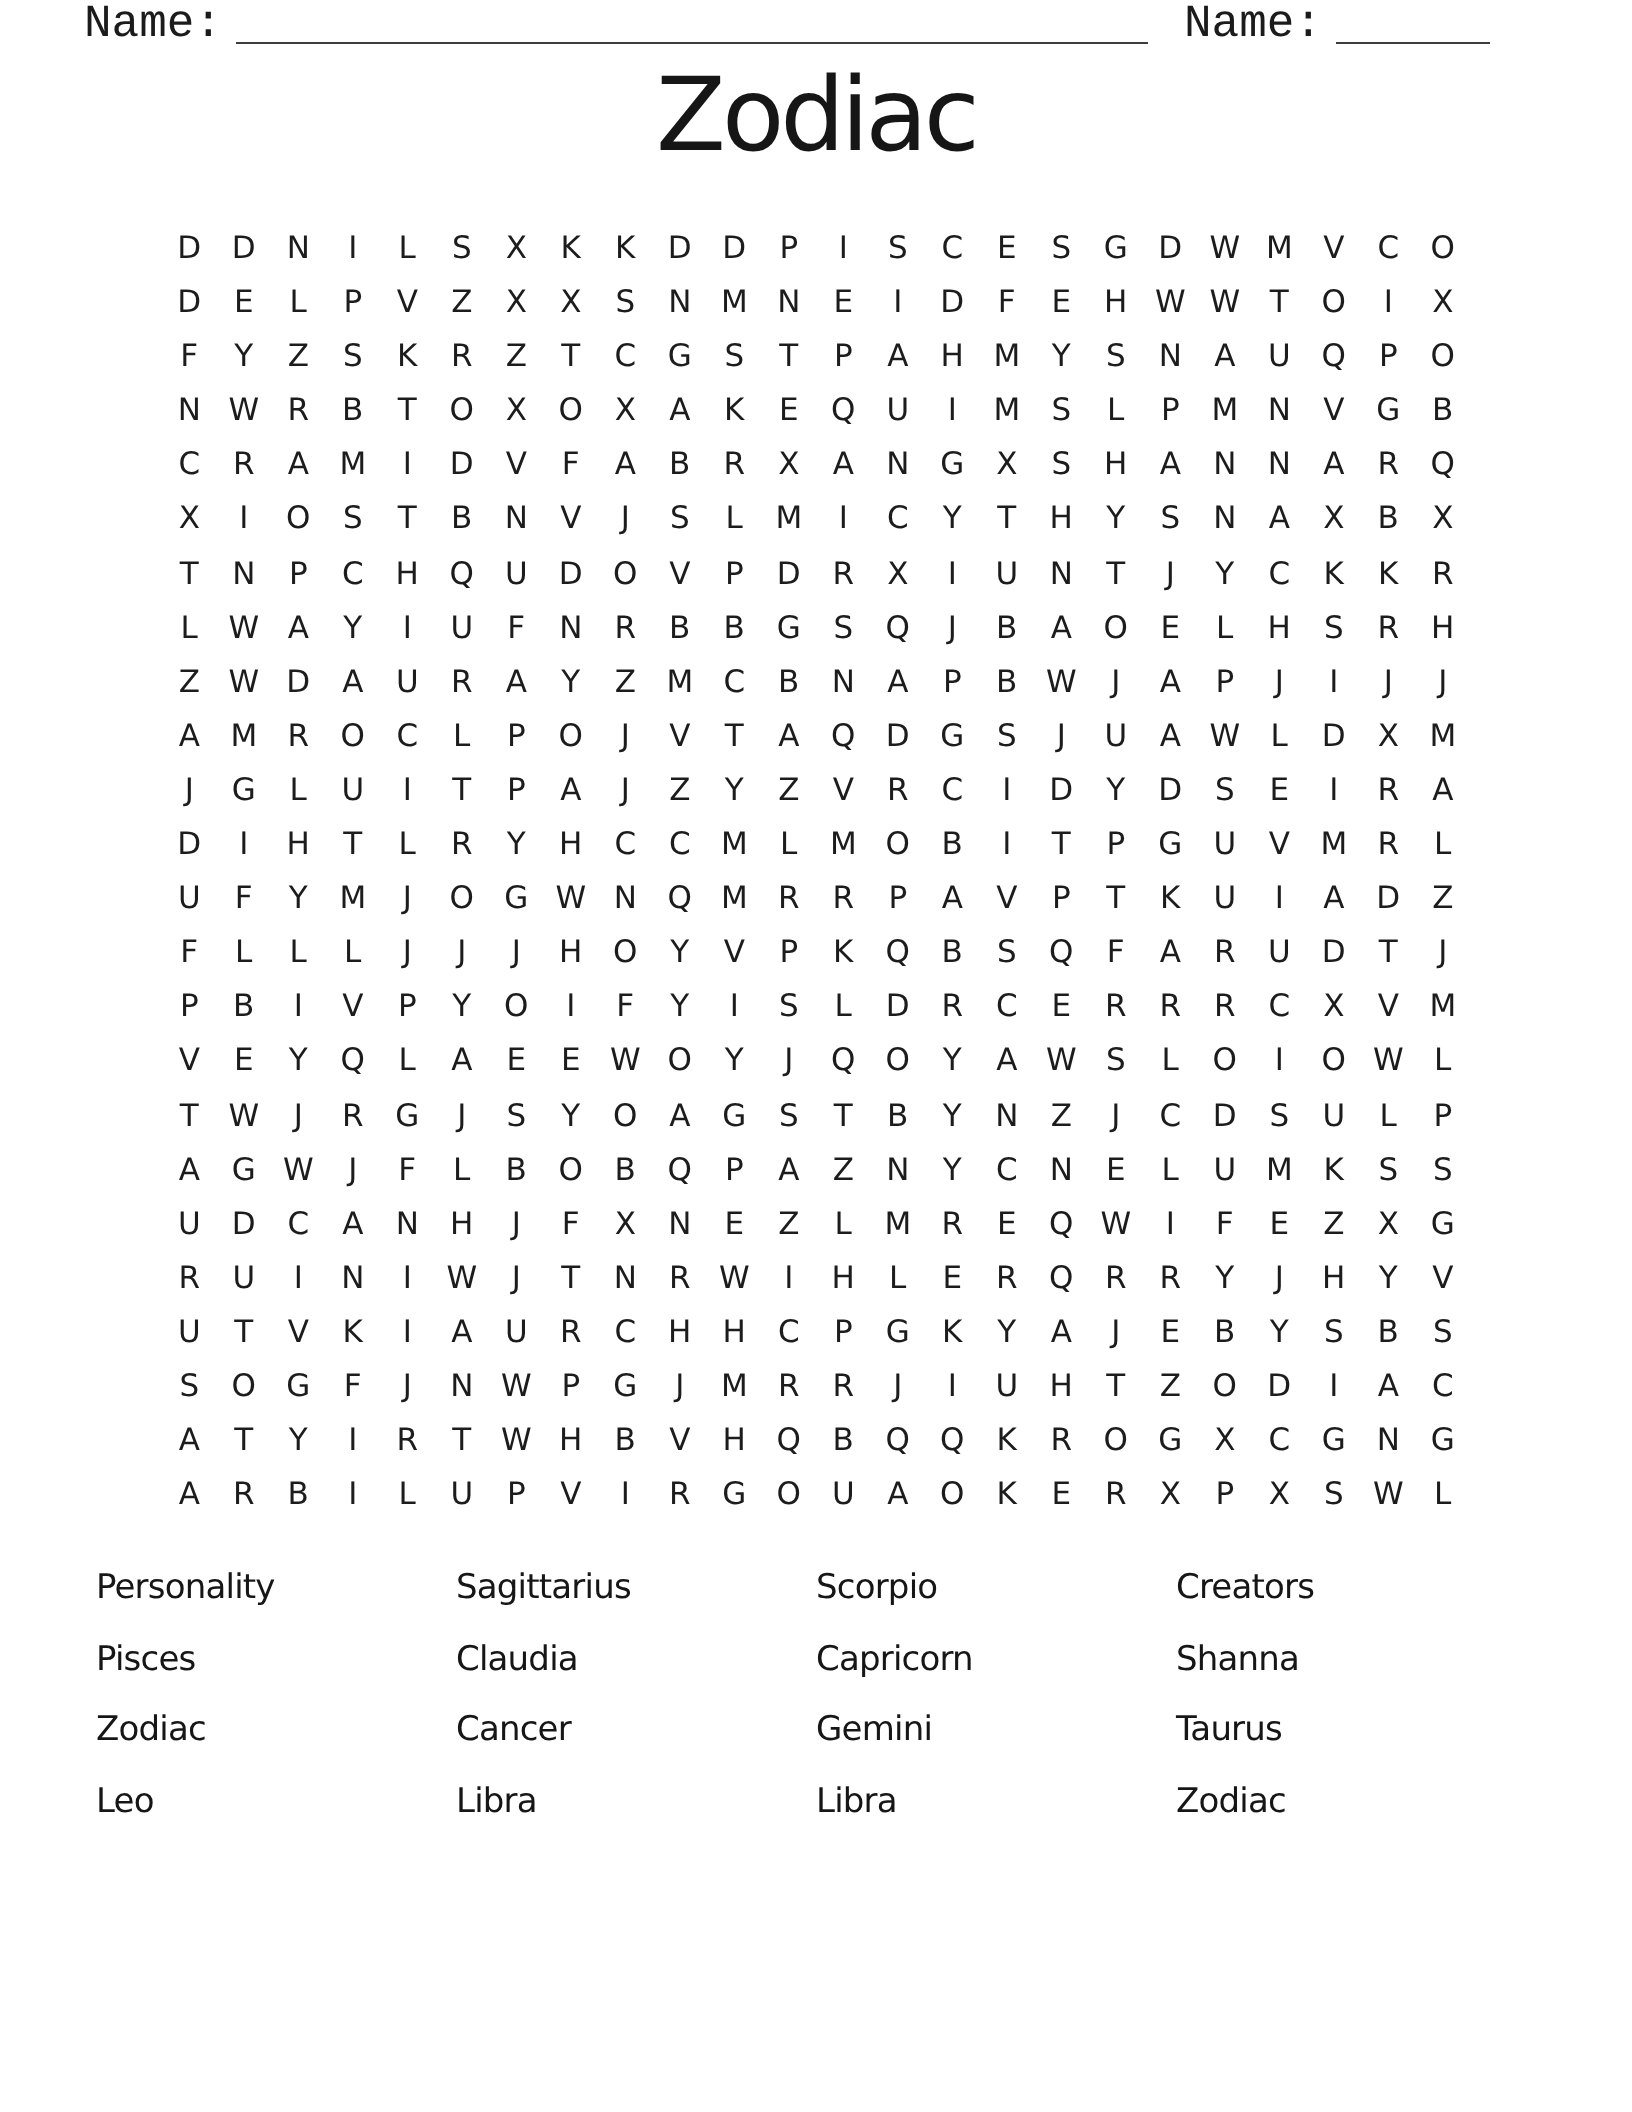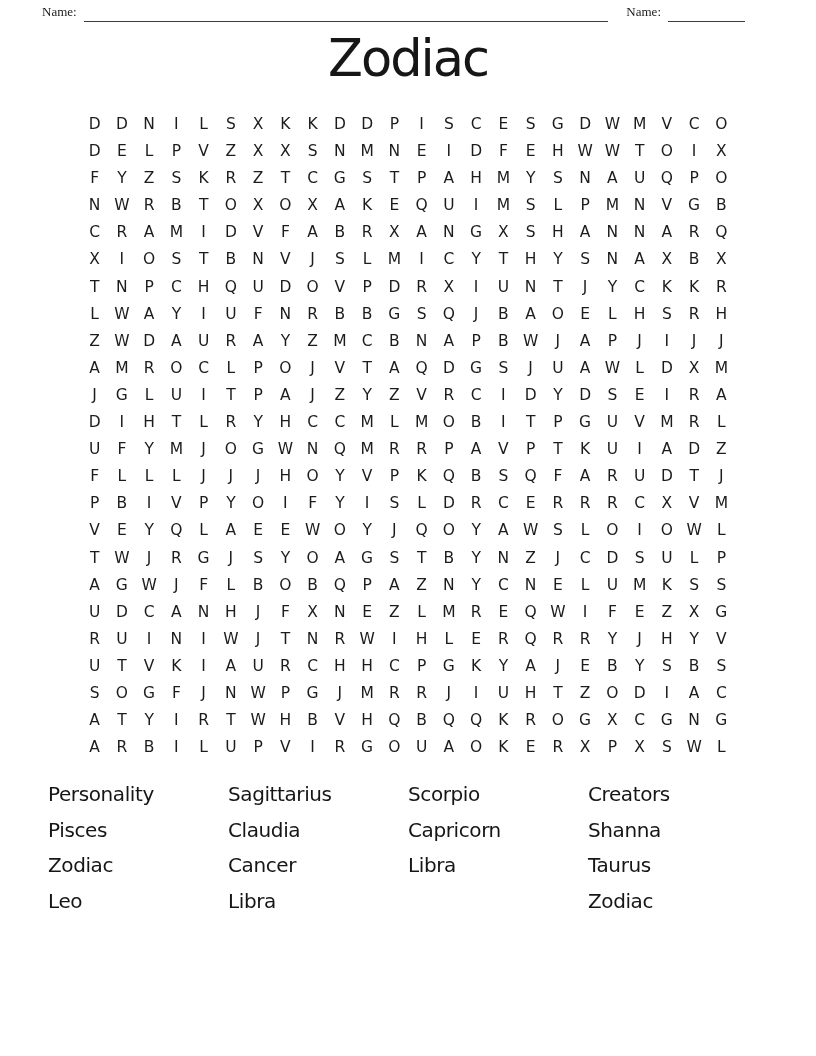--- a/index.html
+++ b/index.html
@@ -16,22 +16,22 @@
     overflow: hidden;
   }
   
   .header-row {
     position: absolute;
     top: 2px;
     left: 42px;
     right: 71px;
     display: flex;
     align-items: flex-end;
-    font-family: Liberation Serif, serif;
-    font-size: 13px;
+    font-family: Liberation Mono, monospace;
+    font-size: 23px;
     line-height: 20px;
     color: #1b1b1b;
   }
   .blank-line {
     border-bottom: 1.6px solid #3d3d3d;
     height: 19px;
   }
   .name-line {
     flex: 1;
     margin-left: 7px;
@@ -77,21 +77,21 @@
     left: 48px;
     top: 777px;
     display: flex;
   }
   .word-col {
     width: 180px;
   }
   .word-item {
     height: 35.7px;
     line-height: 35.7px;
-    font-size: 20px;
+    font-size: 17px;
     font-weight: 500;
     letter-spacing: -0.4px;
     color: #161616;
     white-space: nowrap;
   }
 </style>
 </head>
 <body>
 
 <div class="header-row">
@@ -739,20 +739,21 @@
     </div>
     <div class="word-col">
       <div class="word-item">Sagittarius</div>
       <div class="word-item">Claudia</div>
       <div class="word-item">Cancer</div>
       <div class="word-item">Libra</div>
     </div>
     <div class="word-col">
       <div class="word-item">Scorpio</div>
       <div class="word-item">Capricorn</div>
+      <div class="word-item">Gemini</div>
       <div class="word-item">Libra</div>
     </div>
     <div class="word-col">
       <div class="word-item">Creators</div>
       <div class="word-item">Shanna</div>
       <div class="word-item">Taurus</div>
       <div class="word-item">Zodiac</div>
     </div>
   </div>
 

